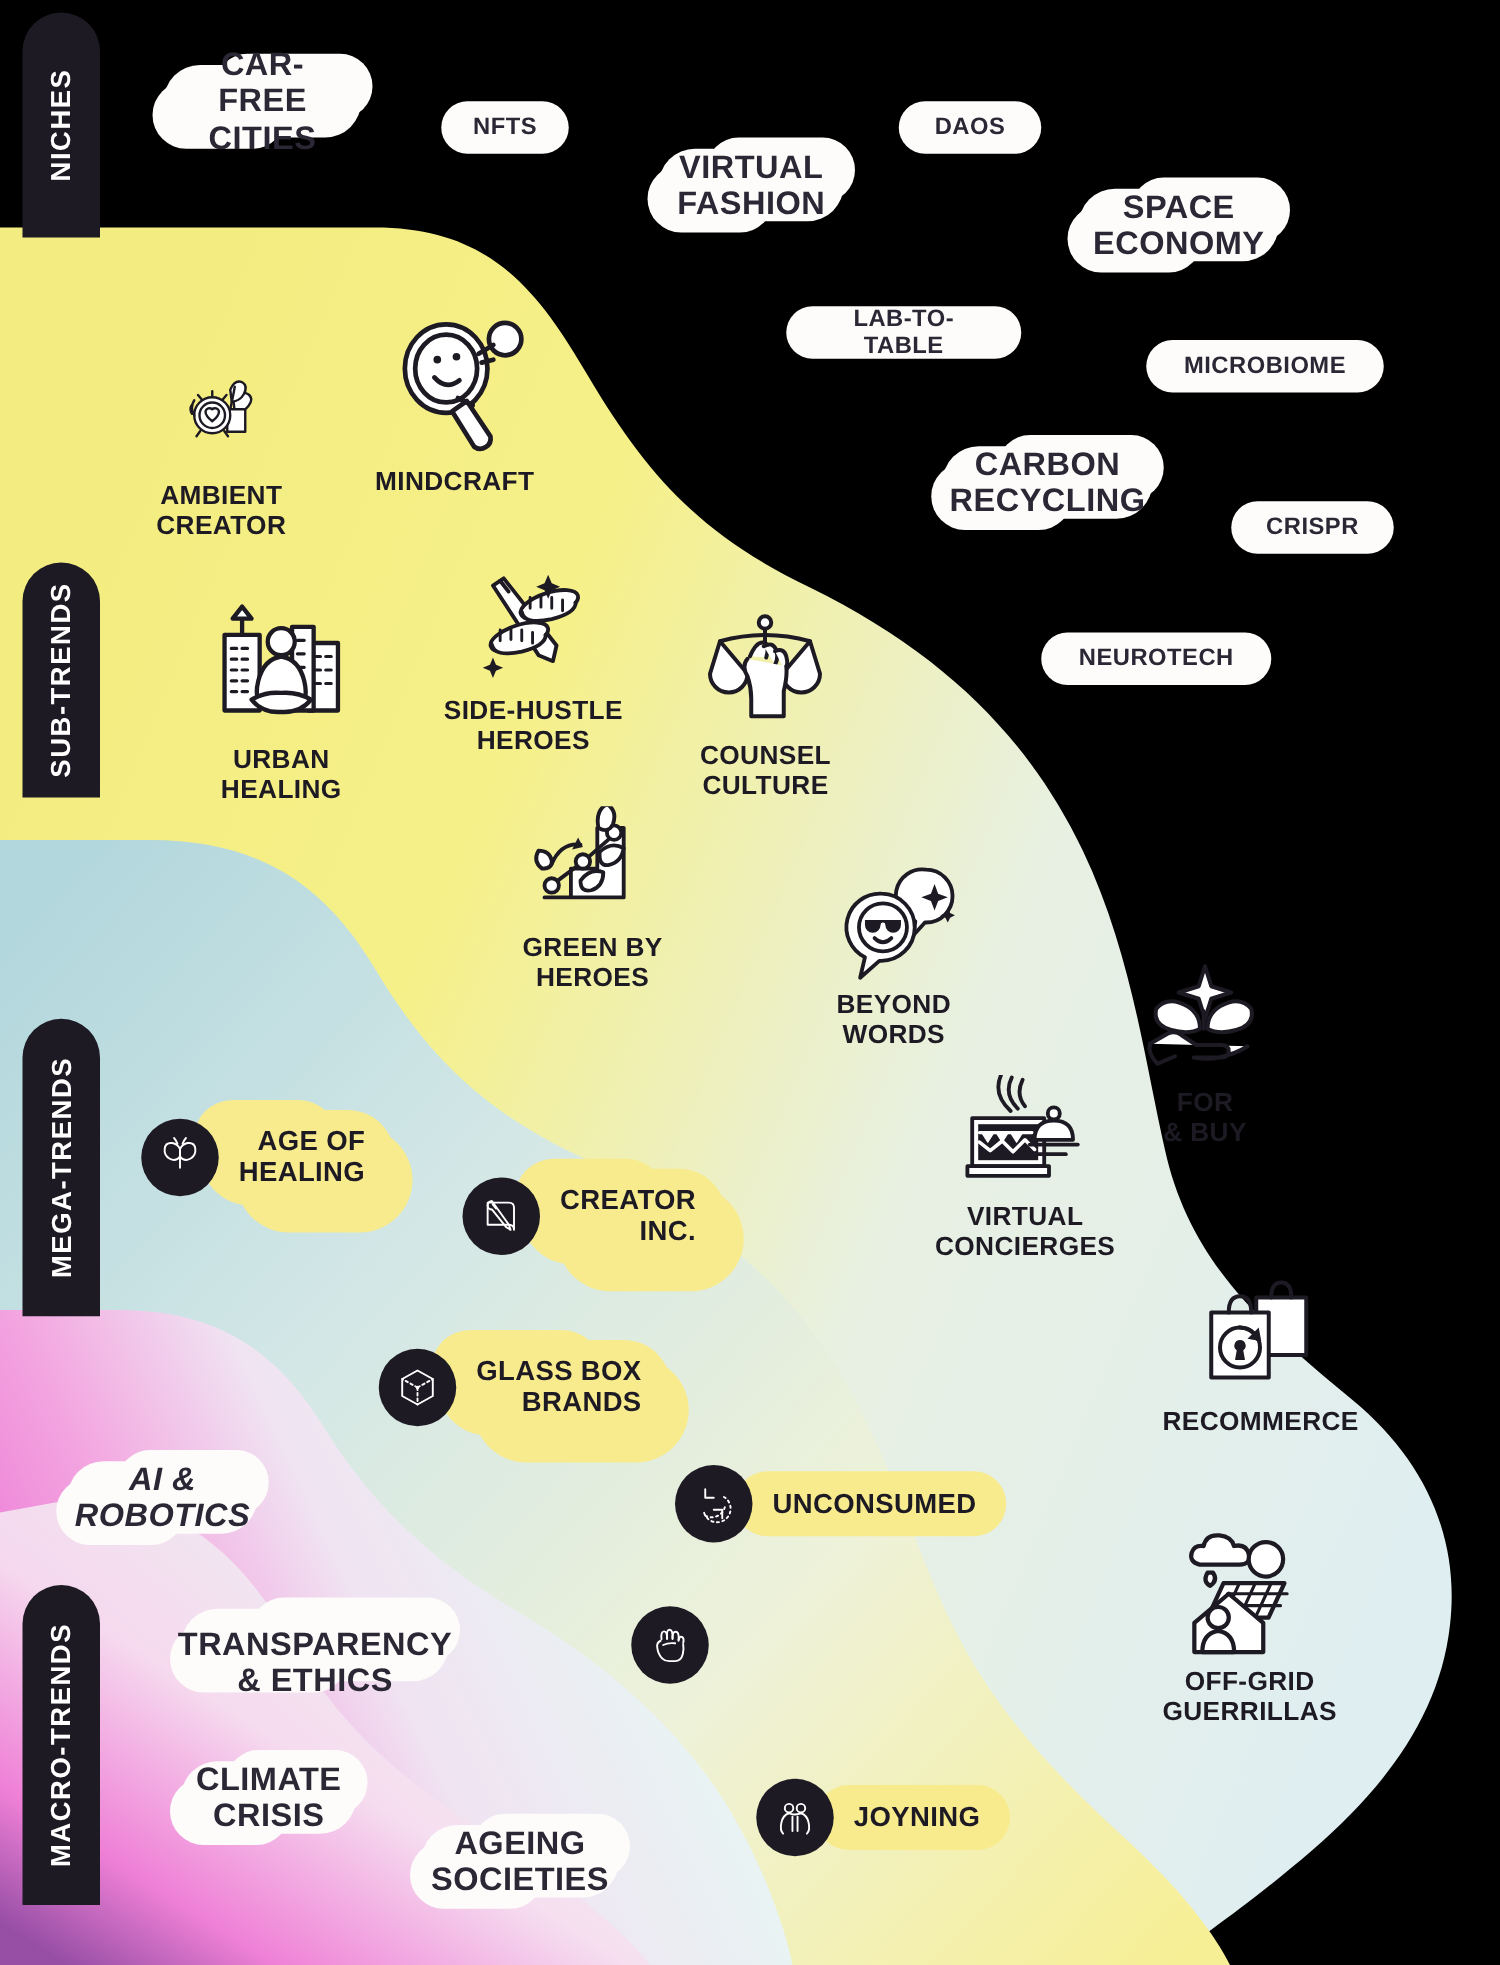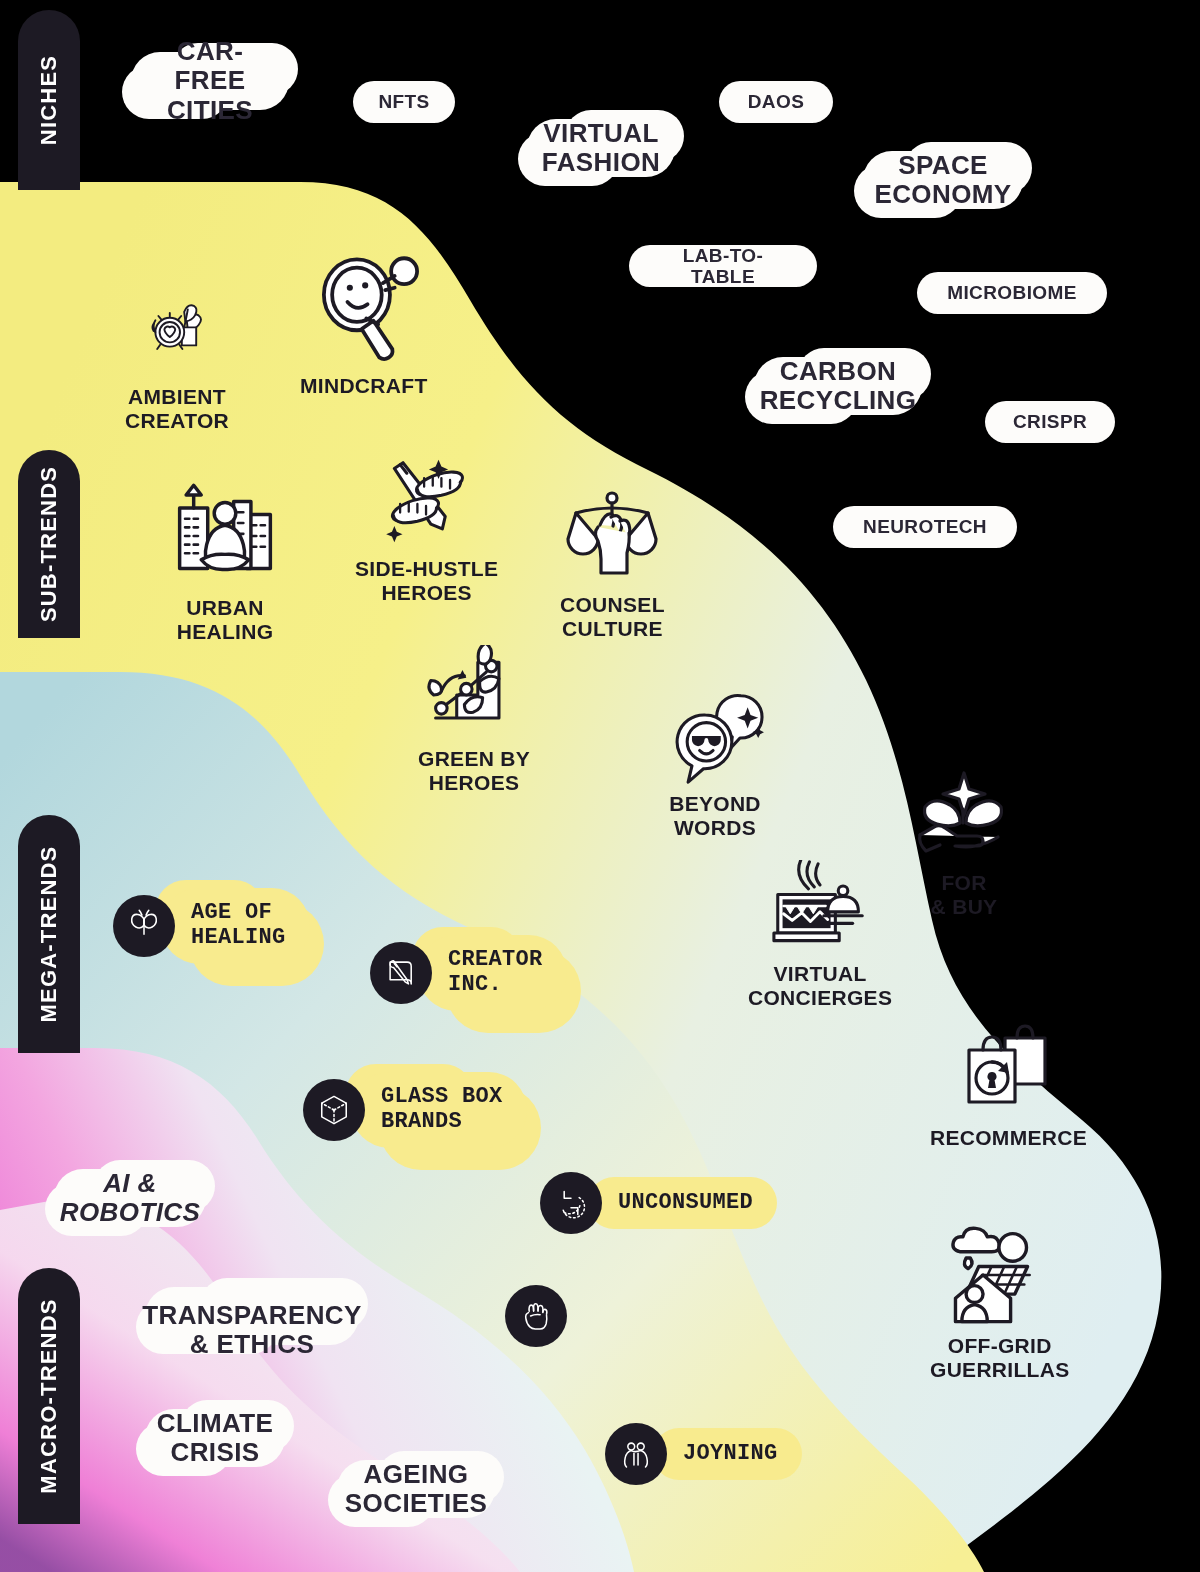--- a/index.html
+++ b/index.html
@@ -108,24 +108,23 @@
   .chip .chiplbl {
     position: relative;
     margin-left: -14px;
     padding: 0 24px 0 30px;
     display: flex; align-items: center; justify-content: center;
     min-height: 52px;
     color: #1d1a24;
     font-weight: 700;
     font-size: 22px;
     line-height: 1.12;
-    text-align: left;
+    text-align: right;
     letter-spacing: .3px;
     white-space: pre-line;
-    font-family: Liberation Mono, monospace;
   }
   .chip .chiplbl .txt { position: relative; z-index: 3; }
   .chip .chiplbl .yA,
   .chip .chiplbl .yB,
   .chip .chiplbl .yC {
     position: absolute; z-index: 1; background: #f8eb8e; border-radius: 999px;
   }
   .chip.one .chiplbl .yA { left: 0; right: 0; top: 0; bottom: 0; }
   .chip.two .chiplbl { min-height: 76px; }
   .chip.two .chiplbl .yA { left: 0; right: 0; top: 0; bottom: 0; }

